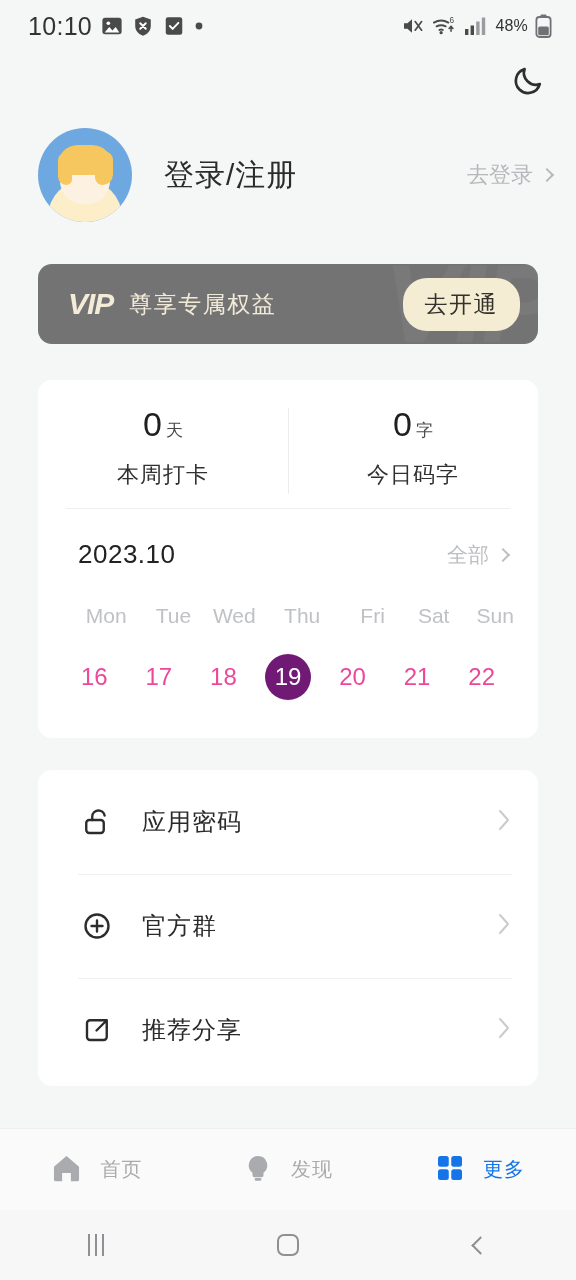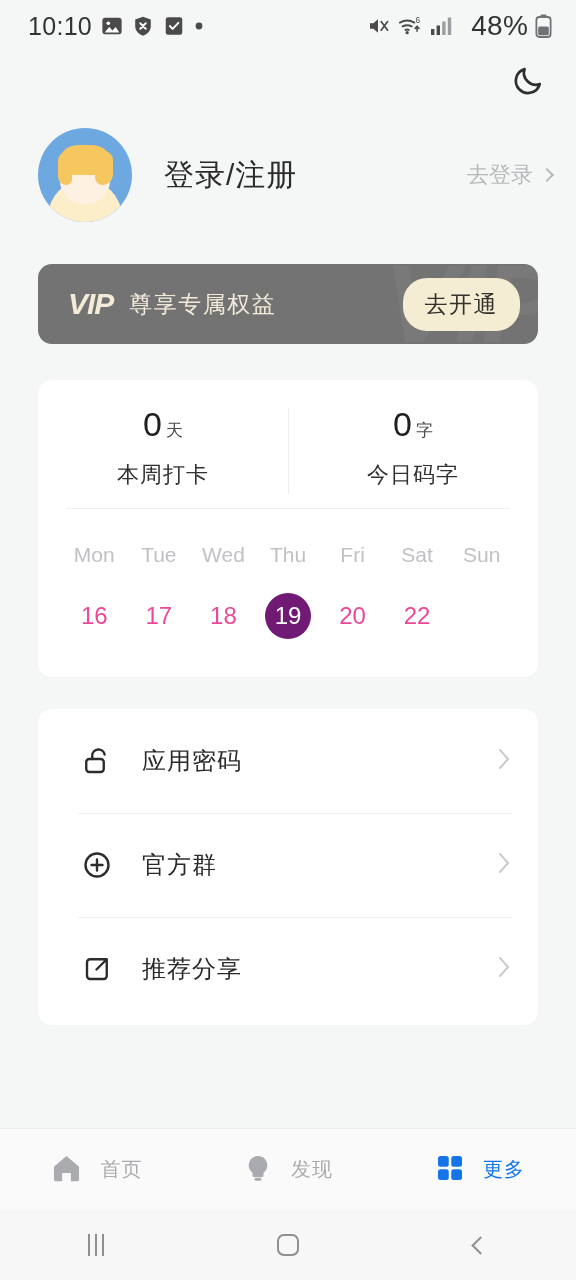--- a/index.html
+++ b/index.html
@@ -15,21 +15,21 @@
   .statusbar {
     height:52px; flex:0 0 52px;
     display:flex; align-items:center; justify-content:space-between;
     padding:0 24px 0 28px;
     color:#3b3b3b;
   }
   .sb-left { display:flex; align-items:center; gap:9px; }
   .sb-time { font-size:25px; letter-spacing:.3px; color:#333; }
   .sb-ico { display:inline-flex; align-items:center; justify-content:center; }
   .sb-right { display:flex; align-items:center; gap:7px; }
-  .sb-batt-txt { font-size:28px; color:#333; letter-spacing:.2px; margin-left:12px; }
+  .sb-batt-txt { font-size:16px; color:#333; letter-spacing:.2px; margin-left:2px; }
 
   
   .topbar { height:62px; flex:0 0 62px; display:flex; align-items:center; justify-content:flex-end; padding-right:24px; }
   .moon-btn { width:48px; height:48px; display:flex; align-items:center; justify-content:center; }
 
   
   .content { flex:1 1 auto; overflow:hidden; position:relative; }
 
   
   .profile { display:flex; align-items:center; padding:14px 24px 0 38px; height:108px; }
@@ -57,21 +57,21 @@
   .stat + .stat:before { content:""; position:absolute; left:0; top:14px; bottom:6px; width:1px; background:#ededed; }
   .stat-num { font-size:34px; color:#1f1f1f; display:flex; align-items:baseline; gap:4px; }
   .stat-unit { font-size:17px; color:#4a4a4a; }
   .stat-label { font-size:22px; color:#303030; letter-spacing:1px; }
   .divider { height:1px; background:#efefef; margin:8px 28px 0 28px; }
 
   .cal-head { display:flex; align-items:center; padding:30px 30px 0 40px; }
   .cal-month { font-size:26px; color:#222; letter-spacing:.5px; }
   .cal-all { margin-left:auto; display:flex; align-items:center; gap:9px; color:#bcbec1; font-size:21px; }
   .cal-grid { display:grid; grid-template-columns:repeat(7,1fr); padding:0 24px; }
-  .cal-grid .dow { text-align:center; font-size:21px; color:#bfc1c4; padding:34px 0 0 0; }
+  .cal-grid .dow { text-align:right; font-size:21px; color:#bfc1c4; padding:34px 0 0 0; }
   .cal-grid .day { text-align:center; padding:26px 0 38px 0; }
   .day span { display:inline-flex; width:46px; height:46px; align-items:center; justify-content:center; font-size:24px; color:#ec4899; border-radius:50%; }
   .day.sel span { background:#701a75; color:#fff; }
 
   
   .menu { background:#fff; border-radius:14px; margin:32px 38px 0 38px; padding:0 0 4px 0; }
   .mrow { display:flex; align-items:center; height:104px; padding:0 26px 0 40px; position:relative; }
   .mrow + .mrow:before { content:""; position:absolute; left:40px; right:26px; top:0; height:1px; background:#f0f0f0; }
   .mico { width:38px; height:38px; flex:0 0 38px; display:flex; align-items:center; justify-content:center; color:#2c2c2c; }
   .mlabel { font-size:24px; color:#2a2a2a; margin-left:26px; letter-spacing:1px; }
@@ -205,35 +205,43 @@
           <div class="stat-num">
             <span>0</span>
             <span class="stat-unit">字</span>
           </div>
           <div class="stat-label">今日码字</div>
         </div>
       </div>
 
       <div class="divider"></div>
 
+      <div class="cal-head">
+        <div class="cal-month">2023.10</div>
+        <div class="cal-all">
+          <span>全部</span>
+          <span class="chev"></span>
+        </div>
+      </div>
 
       <div class="cal-grid">
         <div class="dow">Mon</div>
         <div class="dow">Tue</div>
         <div class="dow">Wed</div>
         <div class="dow">Thu</div>
         <div class="dow">Fri</div>
         <div class="dow">Sat</div>
         <div class="dow">Sun</div>
 
         <div class="day"><span>16</span></div>
         <div class="day"><span>17</span></div>
         <div class="day"><span>18</span></div>
         <div class="day sel"><span>19</span></div>
         <div class="day"><span>20</span></div>
+        <div class="day"><span>21</span></div>
         <div class="day"><span>22</span></div>
       </div>
     </div>
 
     <div class="menu">
 
       <div class="mrow">
         <span class="mico">
           <svg width="30" height="30" viewBox="0 0 24 24">
               <rect x="3.4" y="10.4" width="14" height="10.4" rx="2.4" fill="none" stroke="#2c2c2c" stroke-width="1.9"></rect>

